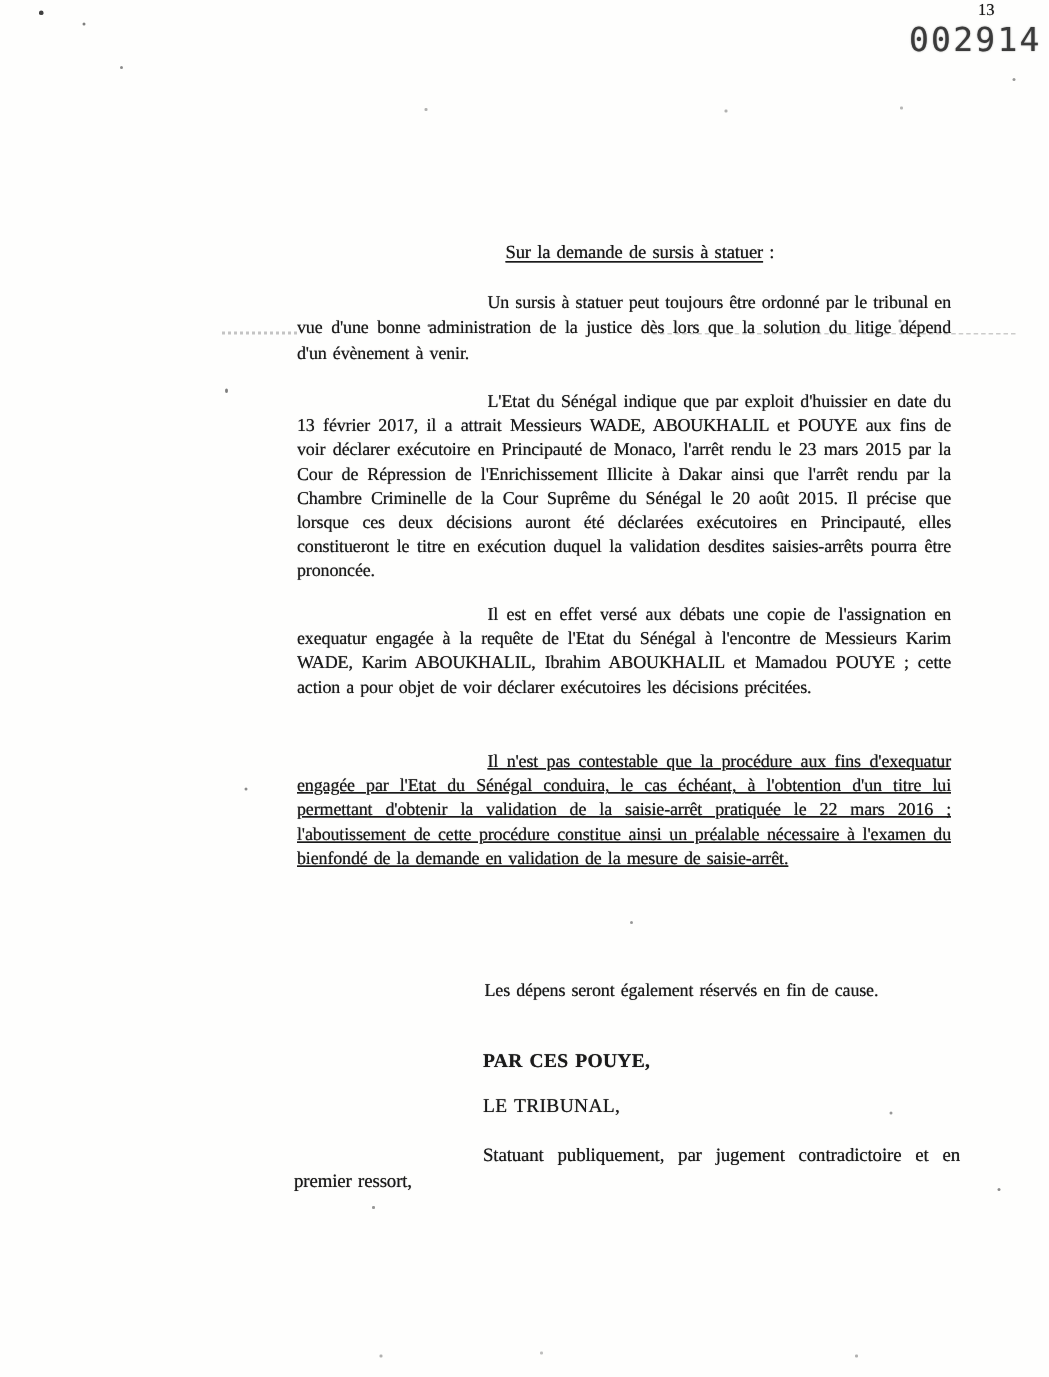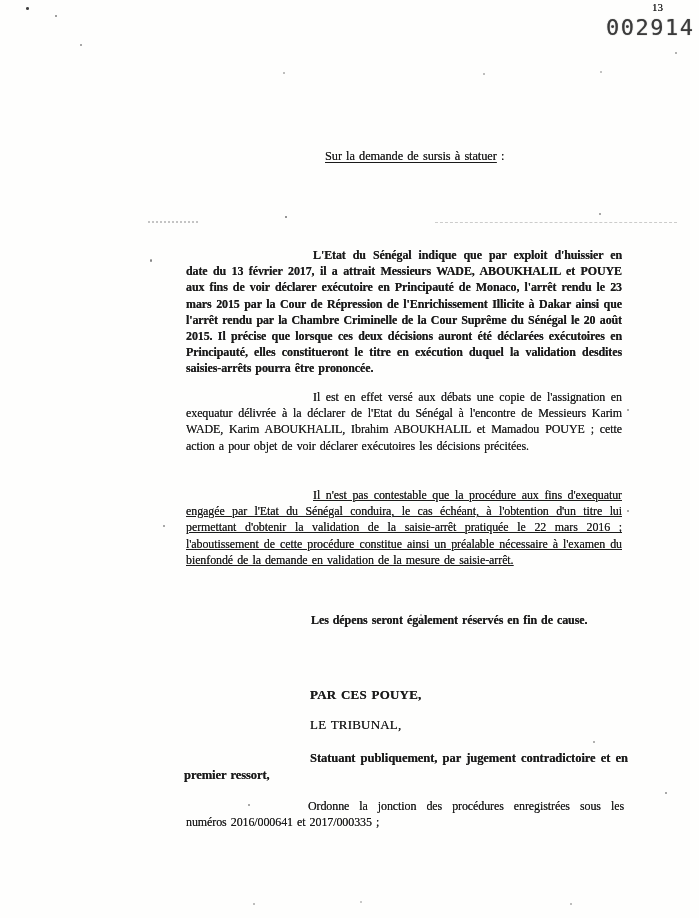--- a/index.html
+++ b/index.html
@@ -12,33 +12,33 @@
     color:#1b1b1b;
   }
   .txt {
     position:absolute;
     font-size:12px;
     line-height:16.2px;
     text-align:justify;
     letter-spacing:-0.1px;
     word-spacing:1.2px;
     text-shadow:0 0 0.5px rgba(10,10,10,0.75);
-    margin:0;
+    margin:12px;
   }
   #heading   { left:325px; top:148px; font-size:12.4px; white-space:nowrap; text-align:left; }
   #heading .u { text-decoration:underline; text-underline-offset:2px; }
   #p1 { left:186px; top:181px; width:436px; text-indent:127px; line-height:17px; }
-  #p2 { left:186px; top:247px; width:436px; text-indent:127px;font-weight:bold; }
+  #p2 { left:186px; top:247px; width:436px; text-indent:127px; }
   #p3 { left:186px; top:389px; width:436px; text-indent:127px; }
   #p4 { left:186px; top:487px; width:436px; text-indent:127px;text-decoration:underline; }
   #p5 { left:186px; top:592px; width:436px; text-indent:127px; }
-  #p6 { left:311px; top:612px; white-space:nowrap; text-align:center;font-weight:bold; }
+  #p6 { left:311px; top:640px; white-space:nowrap; text-align:center; }
   #motifs   { left:310px; top:687px; font-weight:bold; font-size:13px; letter-spacing:0.2px; white-space:nowrap; text-align:left; }
   #tribunal { left:310px; top:717px; font-weight:normal; font-size:13px; letter-spacing:0.2px; white-space:nowrap; text-align:left; }
-  #statuant { left:184px; top:750px; width:444px; text-indent:126px; font-weight:bold; font-size:12.6px; line-height:17px; }
+  #statuant { left:184px; top:750px; width:444px; text-indent:126px; font-weight:normal; font-size:12.6px; line-height:17px; }
   #ordonne  { left:186px; top:798px; width:438px; text-indent:122px; }
 
   #pageNum {
     position:absolute; left:636px; top:1px;
     font-size:11px; font-weight:normal;
     text-shadow:0 0 0.5px rgba(0,0,0,0.7);
     margin-left:16px;
   }
   #stamp {
     position:absolute; left:606px; top:15px;
@@ -53,29 +53,29 @@
 </head>
 <body>
 
 <div class="page">
 
   <div id="pageNum">13</div>
   <div id="stamp">002914</div>
 
   <p class="txt" id="heading"><span class="u">Sur la demande de sursis à statuer</span><span> :</span></p>
 
+  <p class="txt" id="p1">Un sursis à statuer peut toujours être ordonné par le tribunal en vue d'une bonne administration de la justice dès lors que la solution du litige dépend d'un évènement à venir.</p>
   <p class="txt" id="p2">L'Etat du Sénégal indique que par exploit d'huissier en date du 13 février 2017, il a attrait Messieurs WADE, ABOUKHALIL et POUYE aux fins de voir déclarer exécutoire en Principauté de Monaco, l'arrêt rendu le 23 mars 2015 par la Cour de Répression de l'Enrichissement Illicite à Dakar ainsi que l'arrêt rendu par la Chambre Criminelle de la Cour Suprême du Sénégal le 20 août 2015. Il précise que lorsque ces deux décisions auront été déclarées exécutoires en Principauté, elles constitueront le titre en exécution duquel la validation desdites saisies-arrêts pourra être prononcée.</p>
-  <p class="txt" id="p3">Il est en effet versé aux débats une copie de l'assignation en exequatur délivrée à la déclarer de l'Etat du Sénégal à l'encontre de Messieurs Karim WADE, Karim ABOUKHALIL, Ibrahim ABOUKHALIL et Mamadou POUYE ; cette action a pour objet de voir déclarer exécutoires les décisions précitées.</p>
+  <p class="txt" id="p3">Il est en effet versé aux débats une copie de l'assignation en exequatur engagée à la requête de l'Etat du Sénégal à l'encontre de Messieurs Karim WADE, Karim ABOUKHALIL, Ibrahim ABOUKHALIL et Mamadou POUYE ; cette action a pour objet de voir déclarer exécutoires les décisions précitées.</p>
   <p class="txt" id="p4">Il n'est pas contestable que la procédure aux fins d'exequatur engagée par l'Etat du Sénégal conduira, le cas échéant, à l'obtention d'un titre lui permettant d'obtenir la validation de la saisie-arrêt pratiquée le 22 mars 2016 ; l'aboutissement de cette procédure constitue ainsi un préalable nécessaire à l'examen du bienfondé de la demande en validation de la mesure de saisie-arrêt.</p>
   <p class="txt" id="p6">Les dépens seront également réservés en fin de cause.</p>
 
   <p class="txt" id="motifs">PAR CES POUYE,</p>
   <p class="txt" id="tribunal">LE TRIBUNAL,</p>
   <p class="txt" id="statuant">Statuant publiquement, par jugement contradictoire et en premier ressort,</p>
-  <p class="txt" id="ordonne">Ordonne la jonction des procédures enregistrées sous les numéros 2016/000641 et 2017/000335 ;</p>
 
   <div class="dotline" style="left:148px; top:221px; width:50px;"></div>
   <div class="dotline" style="left:435px; top:222px; width:242px; border-top-style:dashed; border-top-width:1px; border-top-color:rgba(90,90,90,0.3);"></div>
 
   <div class="speck" style="left:26px; top:7px;  width:3px;   height:2.5px; opacity:0.75;"></div>
   <div class="speck" style="left:55px; top:15px; width:2px;   height:2px;   opacity:0.5;"></div>
   <div class="speck" style="left:80px; top:44px; width:2px;   height:2px;   opacity:0.45;"></div>
   <div class="speck" style="left:675px;top:52px; width:2px;   height:2px;   opacity:0.4;"></div>
   <div class="speck" style="left:283px;top:72px; width:1.5px; height:1.5px; opacity:0.3;"></div>
   <div class="speck" style="left:600px;top:71px; width:1.5px; height:1.5px; opacity:0.28;"></div>

